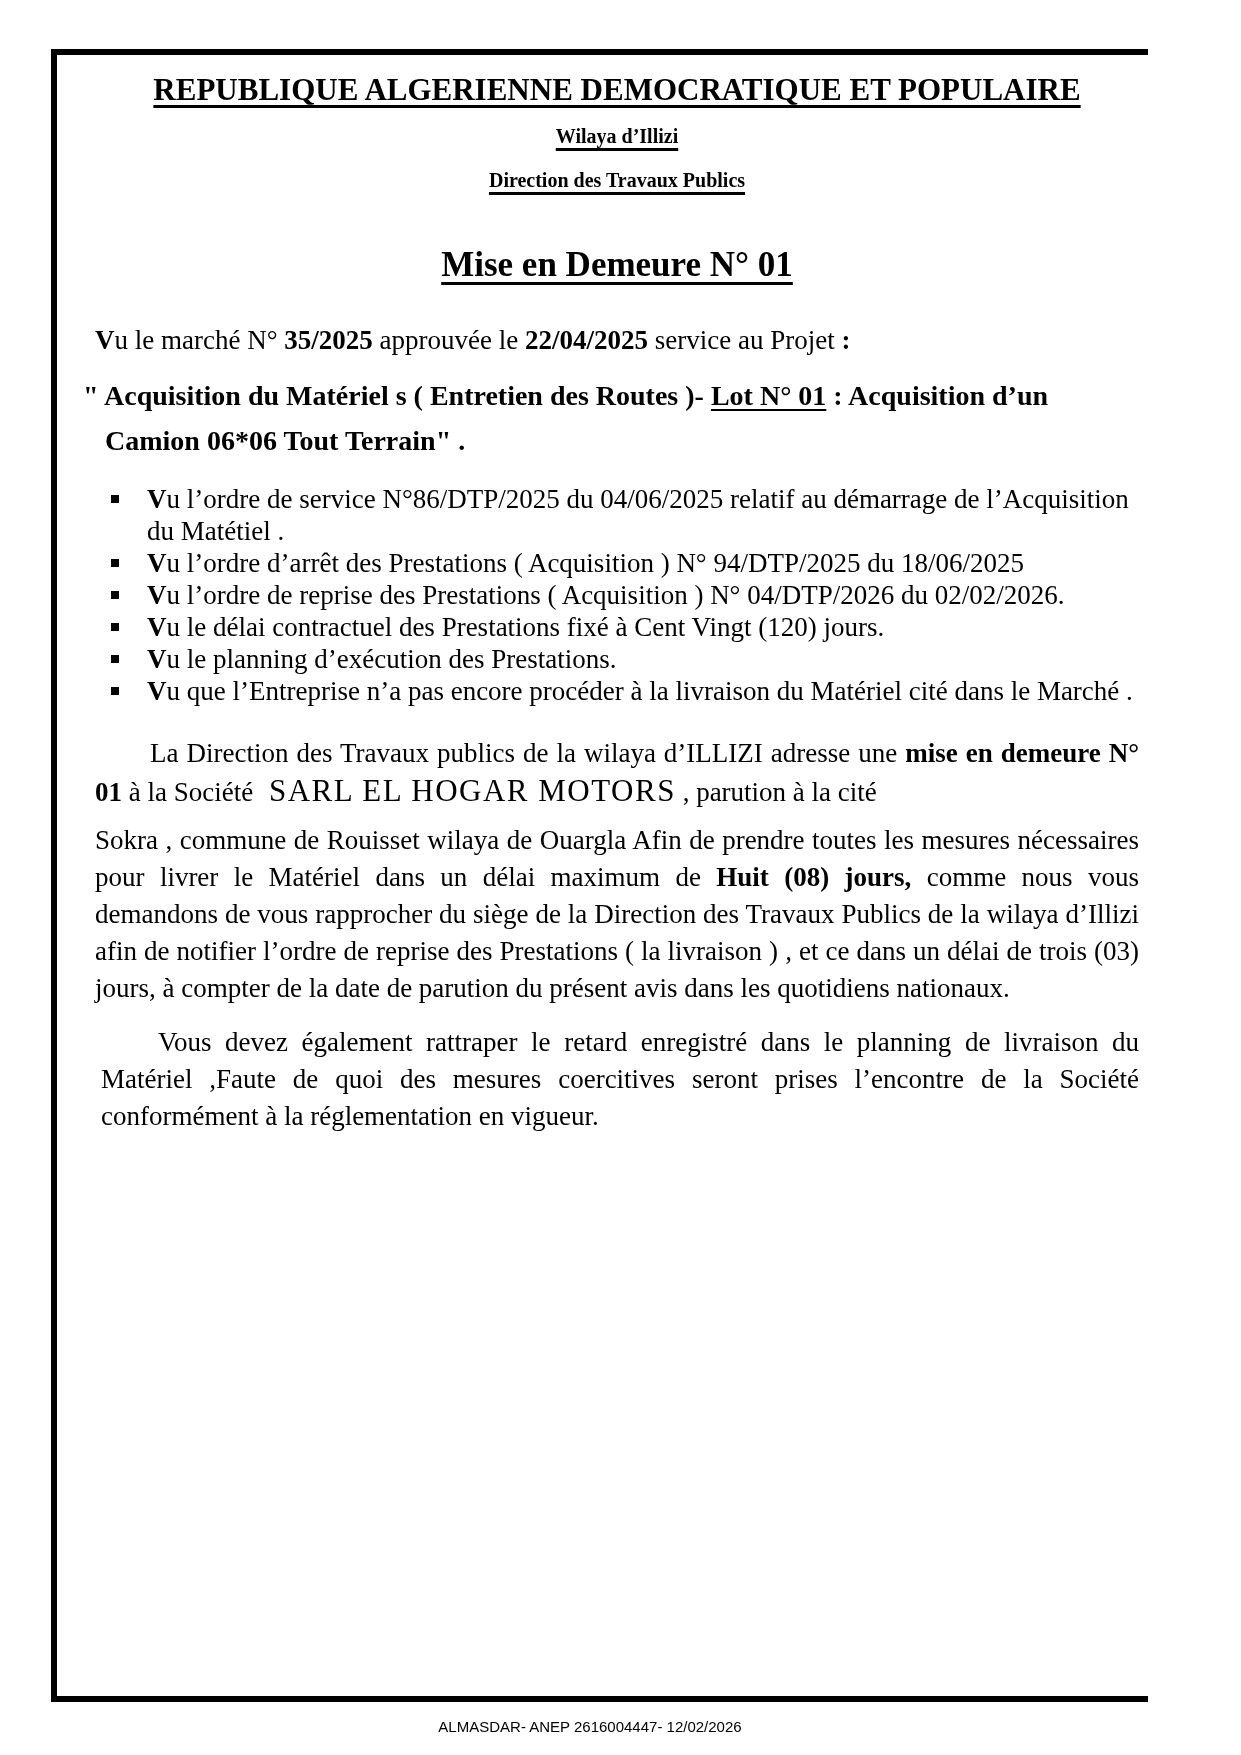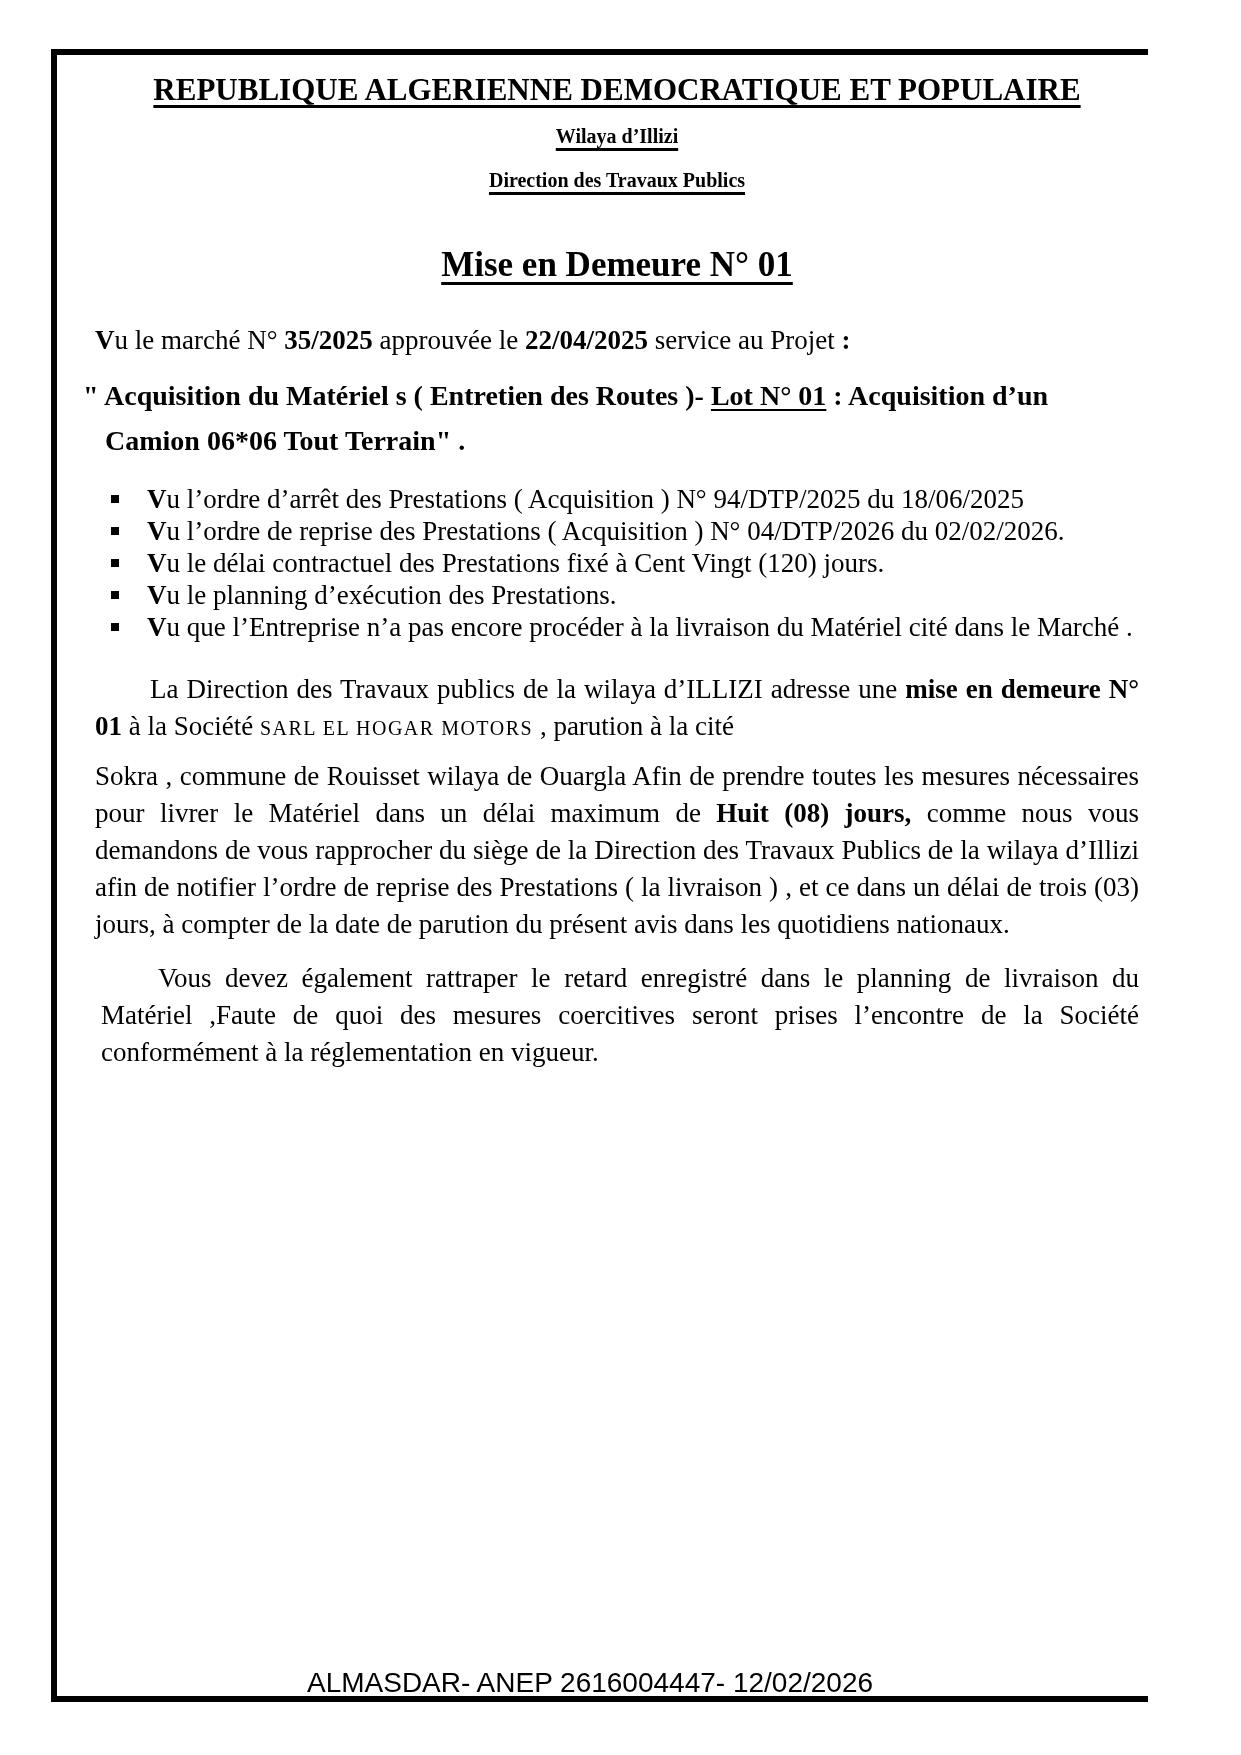--- a/index.html
+++ b/index.html
@@ -94,32 +94,33 @@
   .para {
     font-size: 27px;
     line-height: 37px;
     text-align: justify;
   }
   .para-mise   { margin: 28px 0 0 0; text-indent: 55px; }
   .para-sokra  { margin: 11px 0 0 0; }
   .para-retard { margin: 17px 0 0 6px; text-indent: 57px; }
 
   .company {
-    font-size: 20px;
+    font-size: 31px;
     letter-spacing: 1.5px;
+    margin-left: 9px;
   }
 
   .footer {
     position: absolute;
     left: 0;
     right: 0;
-    top: 1670px;
+    top: 1714px;
     text-align: center;
     font-family: "Liberation Sans", sans-serif;
-    font-size: 28px;
+    font-size: 15px;
     line-height: 26px;
     color: #000000;
     padding-left: 32px;
   }
 </style>
 </head>
 <body>
 
 <div class="page">
 
@@ -132,20 +133,24 @@
       <div class="doc-title">Mise en Demeure N° 01</div>
 
       <p class="intro"><span class="b">V</span><span>u le marché N° </span><span class="b">35/2025</span><span> approuvée le </span><span class="b">22/04/2025</span><span> service au Projet </span><span class="b">:</span></p>
 
       <div class="project">
         <div class="line1"><span>" Acquisition du Matériel s ( Entretien des Routes )- </span><span class="u-bold">Lot N° 01</span><span> : Acquisition  d’un</span></div>
         <div class="line2">Camion 06*06 Tout Terrain" .</div>
       </div>
 
       <ul class="bullets">
+        <li>
+            <span class="bullet-marker"></span>
+            <span class="bullet-text"><span class="b">V</span><span>u l’ordre de service N°86/DTP/2025 du 04/06/2025 relatif au  démarrage de l’Acquisition du Matétiel .</span></span>
+          </li>
         <li>
             <span class="bullet-marker"></span>
             <span class="bullet-text"><span class="b">V</span><span>u l’ordre d’arrêt des Prestations ( Acquisition )  N° 94/DTP/2025 du 18/06/2025</span></span>
           </li>
         <li>
             <span class="bullet-marker"></span>
             <span class="bullet-text"><span class="b">V</span><span>u l’ordre de reprise des Prestations ( Acquisition )  N° 04/DTP/2026 du 02/02/2026.</span></span>
           </li>
         <li>
             <span class="bullet-marker"></span>

